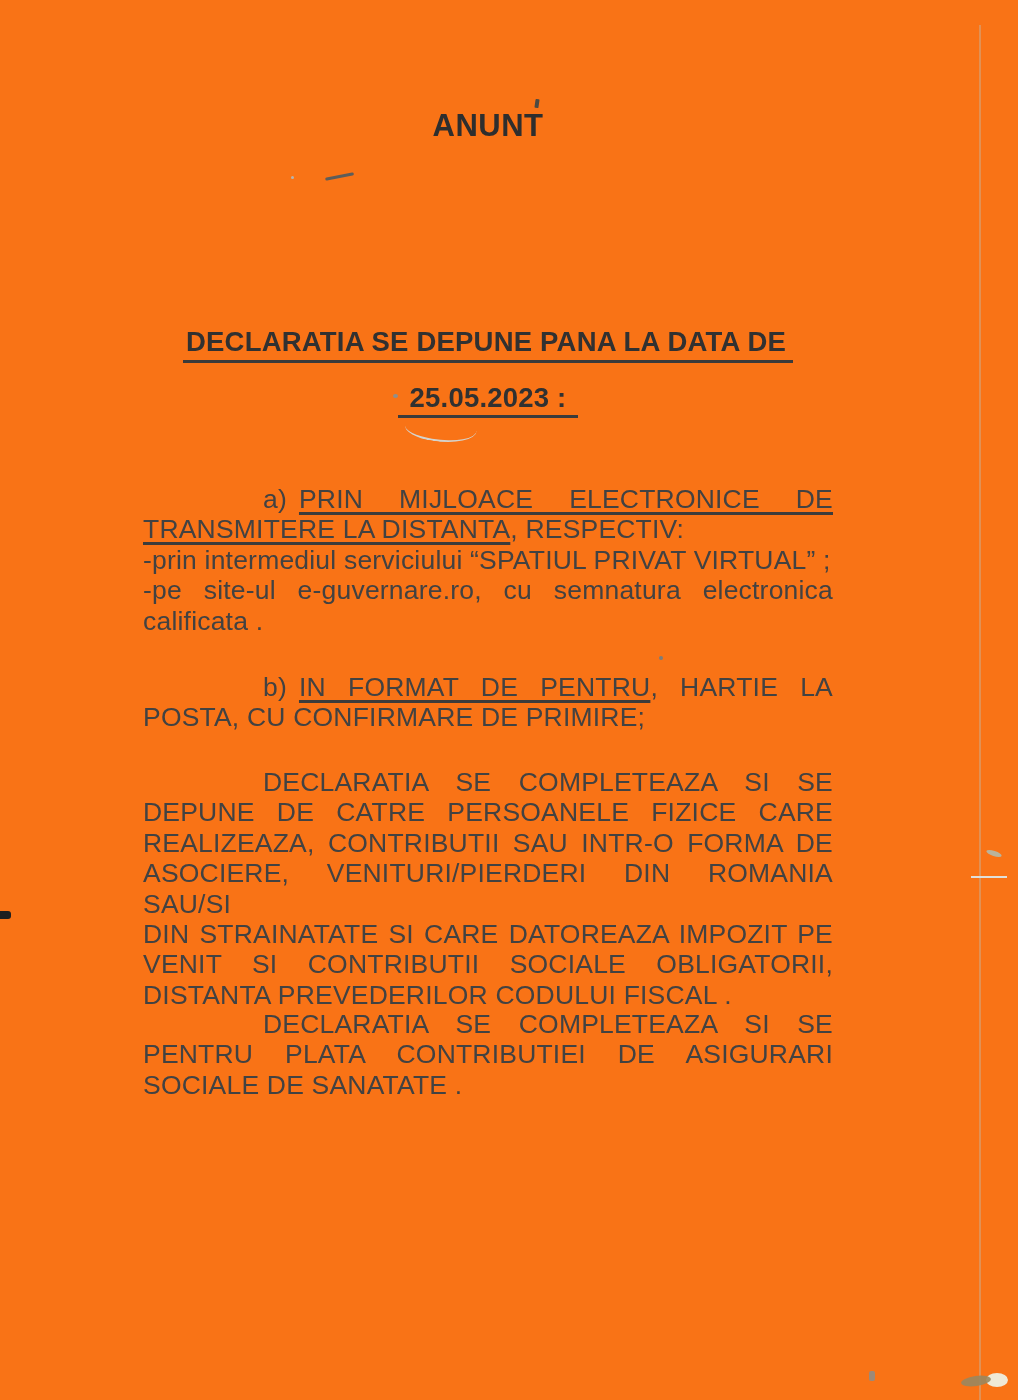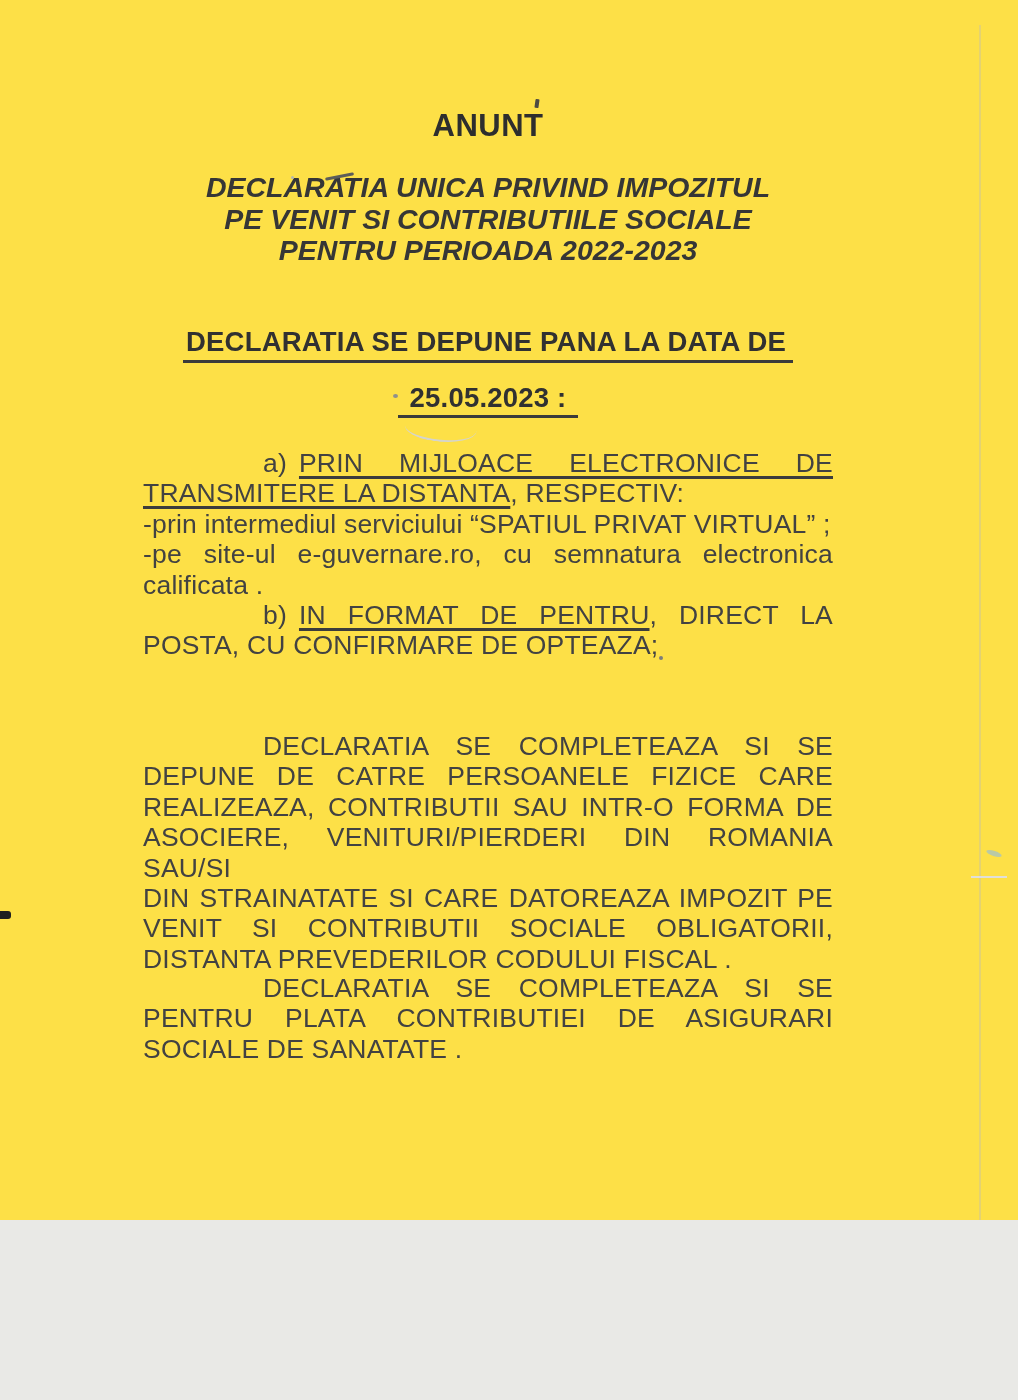--- a/index.html
+++ b/index.html
@@ -1,18 +1,18 @@
 <!DOCTYPE html>
 <html><head>
 <meta charset="utf-8">
 <style>
   html,body { margin:0; padding:0; background:#e9e9e6; }
   .page {
-    position:relative; width:1018px; height:1220px;
-    background:#fde047; overflow:hidden;
+    position:relative; width:1018px; height:1400px;
+    background:#f97316; overflow:hidden;
     font-family:"Liberation Sans","DejaVu Sans",sans-serif;
     color:#3f3f3f;
   }
   
   .doc-title {
     position:absolute; left:143px; top:108px; width:690px;
     text-align:center; font-size:31px; font-weight:bold;
     letter-spacing:0.5px; color:#2e2e2e;
   }
   .doc-subtitle {
@@ -30,21 +30,21 @@
   
   .bpar {
     position:absolute; left:143px; width:690px;
     font-size:26.5px; line-height:30.4px; letter-spacing:0.2px; color:#424242;
   }
   .par-ab { top:448px; }
   .par-3  { top:731px; }
   .par-4  { top:973px; }
   .bline { white-space:pre; }
   .bline.just { white-space:normal; text-align:justify; text-align-last:justify; }
-  .bline.ind { padding-left:120px; }
+  .bline.ind { padding-left:120px;margin-top:36px; }
   .pfx { padding-right:12px; }
   .ul {
     text-decoration:underline;
     text-decoration-thickness:2.5px;
     text-underline-offset:4px;
     text-decoration-color:#3c3c3c;
   }
   
   .art { position:absolute; pointer-events:none; }
   .art-scanline { left:979px; top:25px; width:2px; height:1375px; background:rgba(190,190,180,0.40); }
@@ -61,42 +61,37 @@
   .art-smudge { left:961px; top:1376px; width:30px; height:10px; background:#99875f; border-radius:50%; transform:rotate(-8deg); opacity:0.9; }
   .art-smudge2 { left:986px; top:1373px; width:22px; height:14px; background:#efe9d6; border-radius:50%; }
 </style>
 </head>
 <body>
 
 <div class="page">
 
   <div class="doc-title">ANUNT</div>
 
-  <div class="doc-subtitle">
-    <div>DECLARATIA UNICA PRIVIND IMPOZITUL</div>
-    <div>PE VENIT SI CONTRIBUTIILE SOCIALE</div>
-    <div>PENTRU PERIOADA 2022-2023</div>
-  </div>
 
   <div class="deadline">
     <div><span class="hl">DECLARATIA SE DEPUNE PANA LA DATA DE</span></div>
     <div><span class="hl2">25.05.2023 :</span></div>
   </div>
 
   <div class="bpar par-ab">
     <div>
         <div class="bline just ind"><span class="pfx">a)</span><span class="ul">PRIN MIJLOACE ELECTRONICE DE</span></div>
         <div class="bline"><span class="ul">TRANSMITERE LA DISTANTA</span><span>, RESPECTIV:</span></div>
         <div class="bline"><span>-prin intermediul serviciului “SPATIUL PRIVAT VIRTUAL” ;</span></div>
         <div class="bline just"><span>-pe site-ul e-guvernare.ro, cu semnatura electronica</span></div>
         <div class="bline"><span>calificata .</span></div>
       </div>
     <div>
-        <div class="bline just ind"><span class="pfx">b)</span><span class="ul">IN FORMAT DE PENTRU</span><span>, DIRECT LA</span></div>
-        <div class="bline"><span>POSTA, CU CONFIRMARE DE OPTEAZA;</span></div>
+        <div class="bline just ind"><span class="pfx">b)</span><span class="ul">IN FORMAT DE PENTRU</span><span>, HARTIE LA</span></div>
+        <div class="bline"><span>POSTA, CU CONFIRMARE DE PRIMIRE;</span></div>
       </div>
   </div>
 
   <div class="bpar par-3">
       <div class="bline just ind"><span>DECLARATIA SE COMPLETEAZA SI SE</span></div>
       <div class="bline just"><span>DEPUNE DE CATRE PERSOANELE FIZICE CARE</span></div>
       <div class="bline just"><span>REALIZEAZA, CONTRIBUTII SAU INTR-O FORMA DE</span></div>
       <div class="bline just"><span>ASOCIERE, VENITURI/PIERDERI DIN ROMANIA SAU/SI</span></div>
       <div class="bline just"><span>DIN STRAINATATE SI CARE DATOREAZA IMPOZIT PE</span></div>
       <div class="bline just"><span>VENIT SI CONTRIBUTII SOCIALE OBLIGATORII,</span></div>

